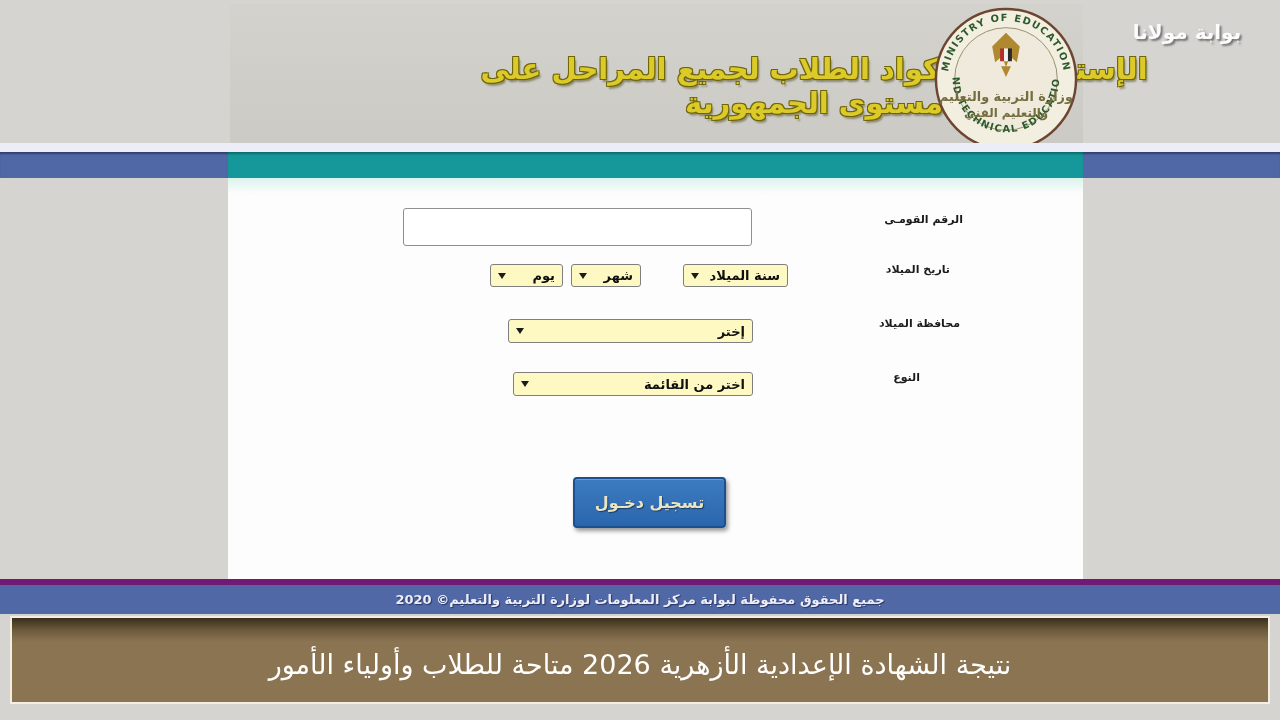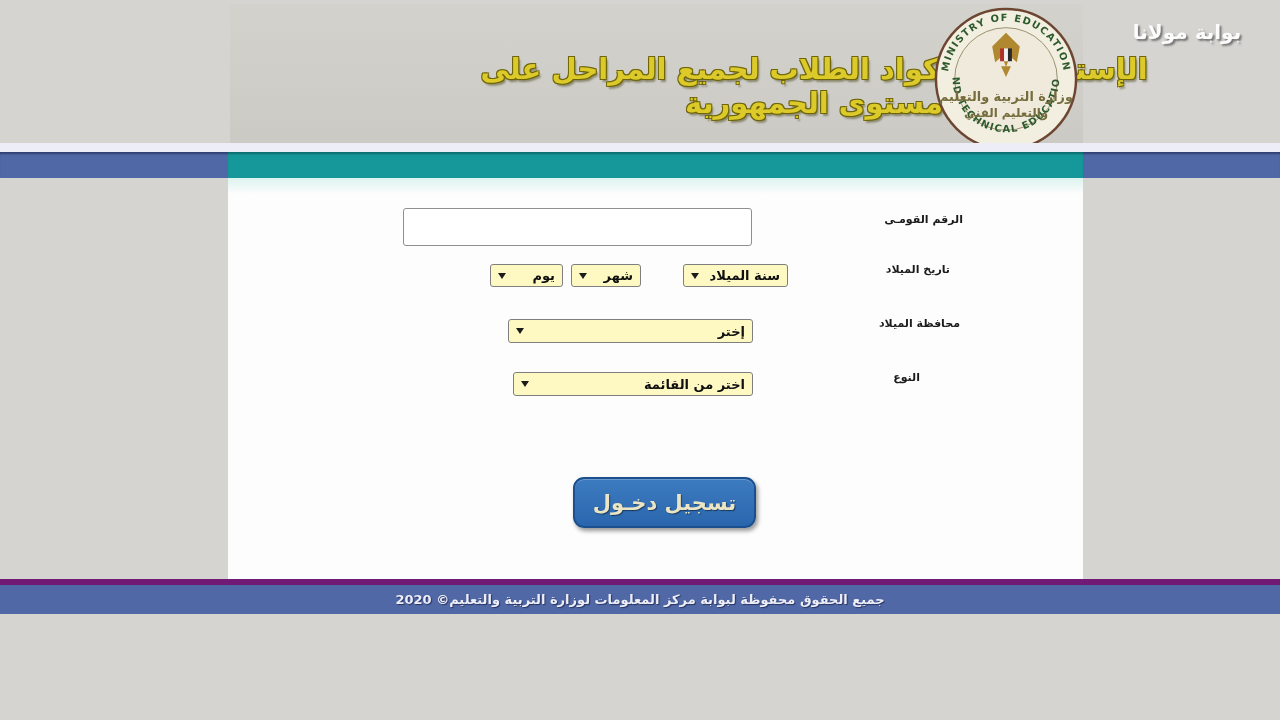--- a/index.html
+++ b/index.html
@@ -64,26 +64,26 @@
   .sel-day   { left:490px; top:264px; width:73px; }
   .sel-gov   { left:508px; top:319px; width:245px; height:24px; }
   .sel-type  { left:513px; top:372px; width:240px; height:24px; }
   .sel-label { direction:rtl; white-space:nowrap; }
   .arrow-down {
     width:0; height:0; flex:0 0 auto;
     border-left:4px solid transparent; border-right:4px solid transparent;
     border-top:6px solid #1b1b1b;
   }
   .login-button {
-    position:absolute; left:573px; top:477px; width:183px; height:51px;
+    position:absolute; left:573px; top:477px; width:153px; height:51px;
     background:linear-gradient(180deg,#3d7bc0 0%,#2a66ad 100%);
-    border:2px solid #1c4f8d; border-radius:11px;
+    border:2px solid #1c4f8d; border-radius:4px;
     box-shadow:2px 3px 4px rgba(0,0,0,.4), inset 0 1px 0 rgba(255,255,255,.25);
     color:#ece5c4; font-family:"DejaVu Sans", sans-serif;
-    font-size:21px; font-weight:bold; direction:rtl; cursor:pointer;
+    font-size:16px; font-weight:bold; direction:rtl; cursor:pointer;
     text-shadow:1px 1px 1px rgba(0,0,0,.45);
   }
   
   .footer-bar {
     position:absolute; left:0; top:579px; width:1280px; height:35px;
     background:#5068a5; border-top:6px solid #701a75;
     display:flex; align-items:center; justify-content:center;
   }
   .copyright-text {
     direction:rtl; font-size:13px; font-weight:bold; color:#edeef8;
@@ -171,14 +171,17 @@
     <span class="arrow-down"></span>
     <span class="sel-label">إختر</span>
   </div>
 
   <button class="login-button">تسجيل دخـول</button>
 
   <div class="footer-bar">
     <span class="copyright-text">جميع الحقوق محفوظة لبوابة مركز المعلومات لوزارة التربية والتعليم© 2020</span>
   </div>
 
+  <div class="news-banner">
+    <span class="news-text">نتيجة الشهادة الإعدادية الأزهرية 2026 متاحة للطلاب وأولياء الأمور</span>
+  </div>
 
 </div>
 
 </body></html>

